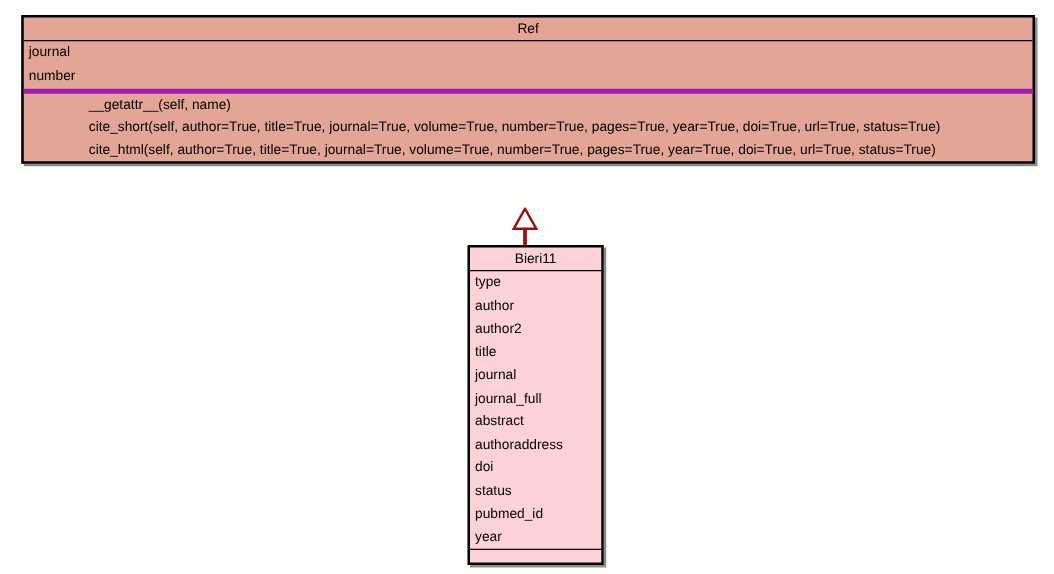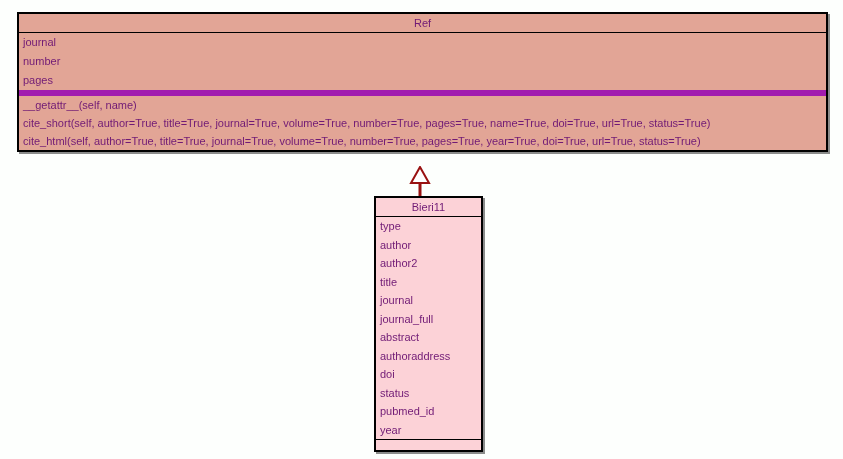--- a/index.html
+++ b/index.html
@@ -2,21 +2,21 @@
 <html><head>
 <meta charset="utf-8">
 <style>
   html, body { margin: 0; padding: 0; }
   .canvas {
     position: relative;
     width: 843px;
     height: 459px;
     background: #fdfffd;
     font-family: "Liberation Sans", "DejaVu Sans", sans-serif;
-    color: #701a75;
+    color: #000000;
     overflow: hidden;
   }
   .uml-class {
     position: absolute;
     box-sizing: border-box;
     border: 2px solid #000;
     box-shadow: 2px 2px 0 rgba(0,0,0,0.45);
   }
   #ref-box {
     left: 17px; top: 12px; width: 811px;
@@ -35,21 +35,22 @@
   }
   .rows .row {
     height: 19px; line-height: 19px;
     padding-left: 4px;
     font-size: 11px;
     white-space: nowrap;
     overflow: hidden;
   }
   #bieri-box .rows .row { height: 18.5px; line-height: 18.5px; }
   .methods {
-    border-top: 6px solid #a21caf;
+    border-top: 4px solid #a21caf;
+    padding-left: 48px;
   }
   .methods .row { height: 18px; line-height: 18px; }
   .empty-compartment {
     border-top: 1px solid #000;
     height: 10px;
   }
   .arrow-svg {
     position: absolute;
     left: 406px; top: 166px;
   }
@@ -57,25 +58,24 @@
 </head>
 <body>
 
 <div class="canvas">
 
   <div class="uml-class" id="ref-box">
     <div class="class-title">Ref</div>
     <div class="rows">
       <div class="row">journal</div>
       <div class="row">number</div>
-      <div class="row">pages</div>
     </div>
     <div class="rows methods">
       <div class="row">__getattr__(self, name)</div>
-      <div class="row">cite_short(self, author=True, title=True, journal=True, volume=True, number=True, pages=True, name=True, doi=True, url=True, status=True)</div>
+      <div class="row">cite_short(self, author=True, title=True, journal=True, volume=True, number=True, pages=True, year=True, doi=True, url=True, status=True)</div>
       <div class="row">cite_html(self, author=True, title=True, journal=True, volume=True, number=True, pages=True, year=True, doi=True, url=True, status=True)</div>
     </div>
   </div>
 
   <svg class="arrow-svg" width="28" height="30">
     <polygon points="14,1 5,17 23,17" fill="#ffffff" stroke="#991111" stroke-width="2"></polygon>
     <rect x="12.5" y="18" width="3" height="12" fill="#991111"></rect>
   </svg>
 
   <div class="uml-class" id="bieri-box">

